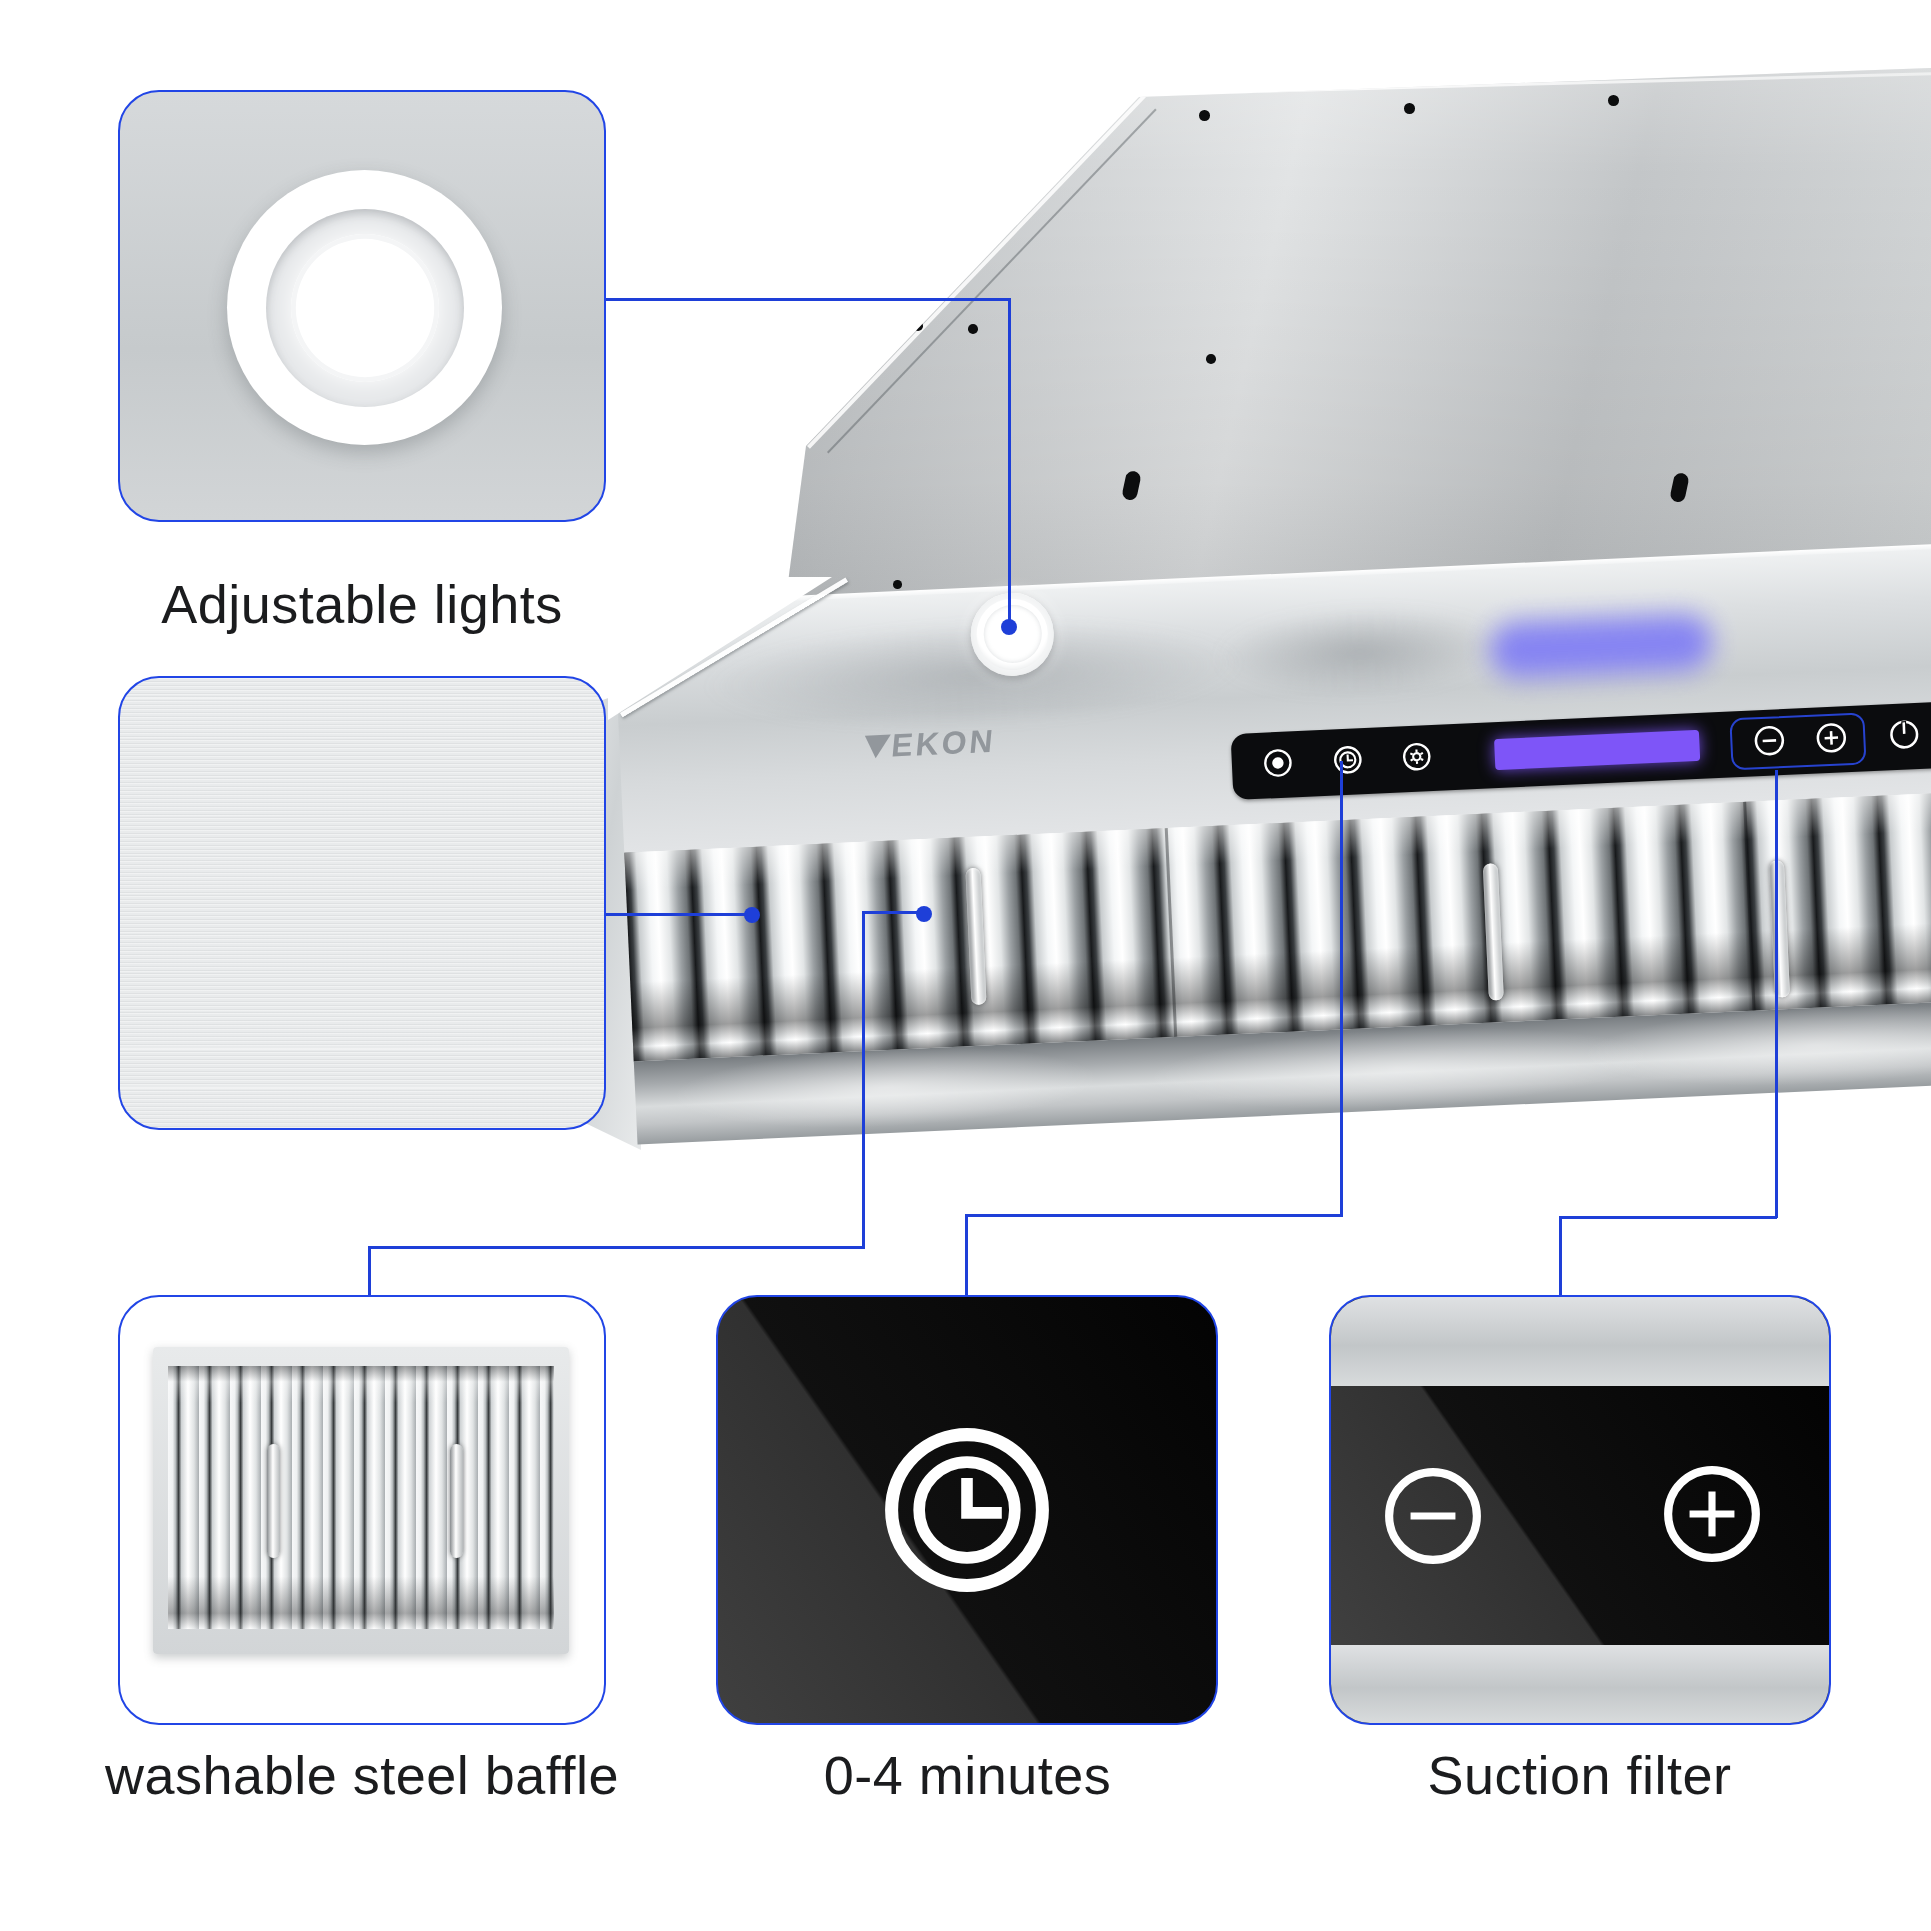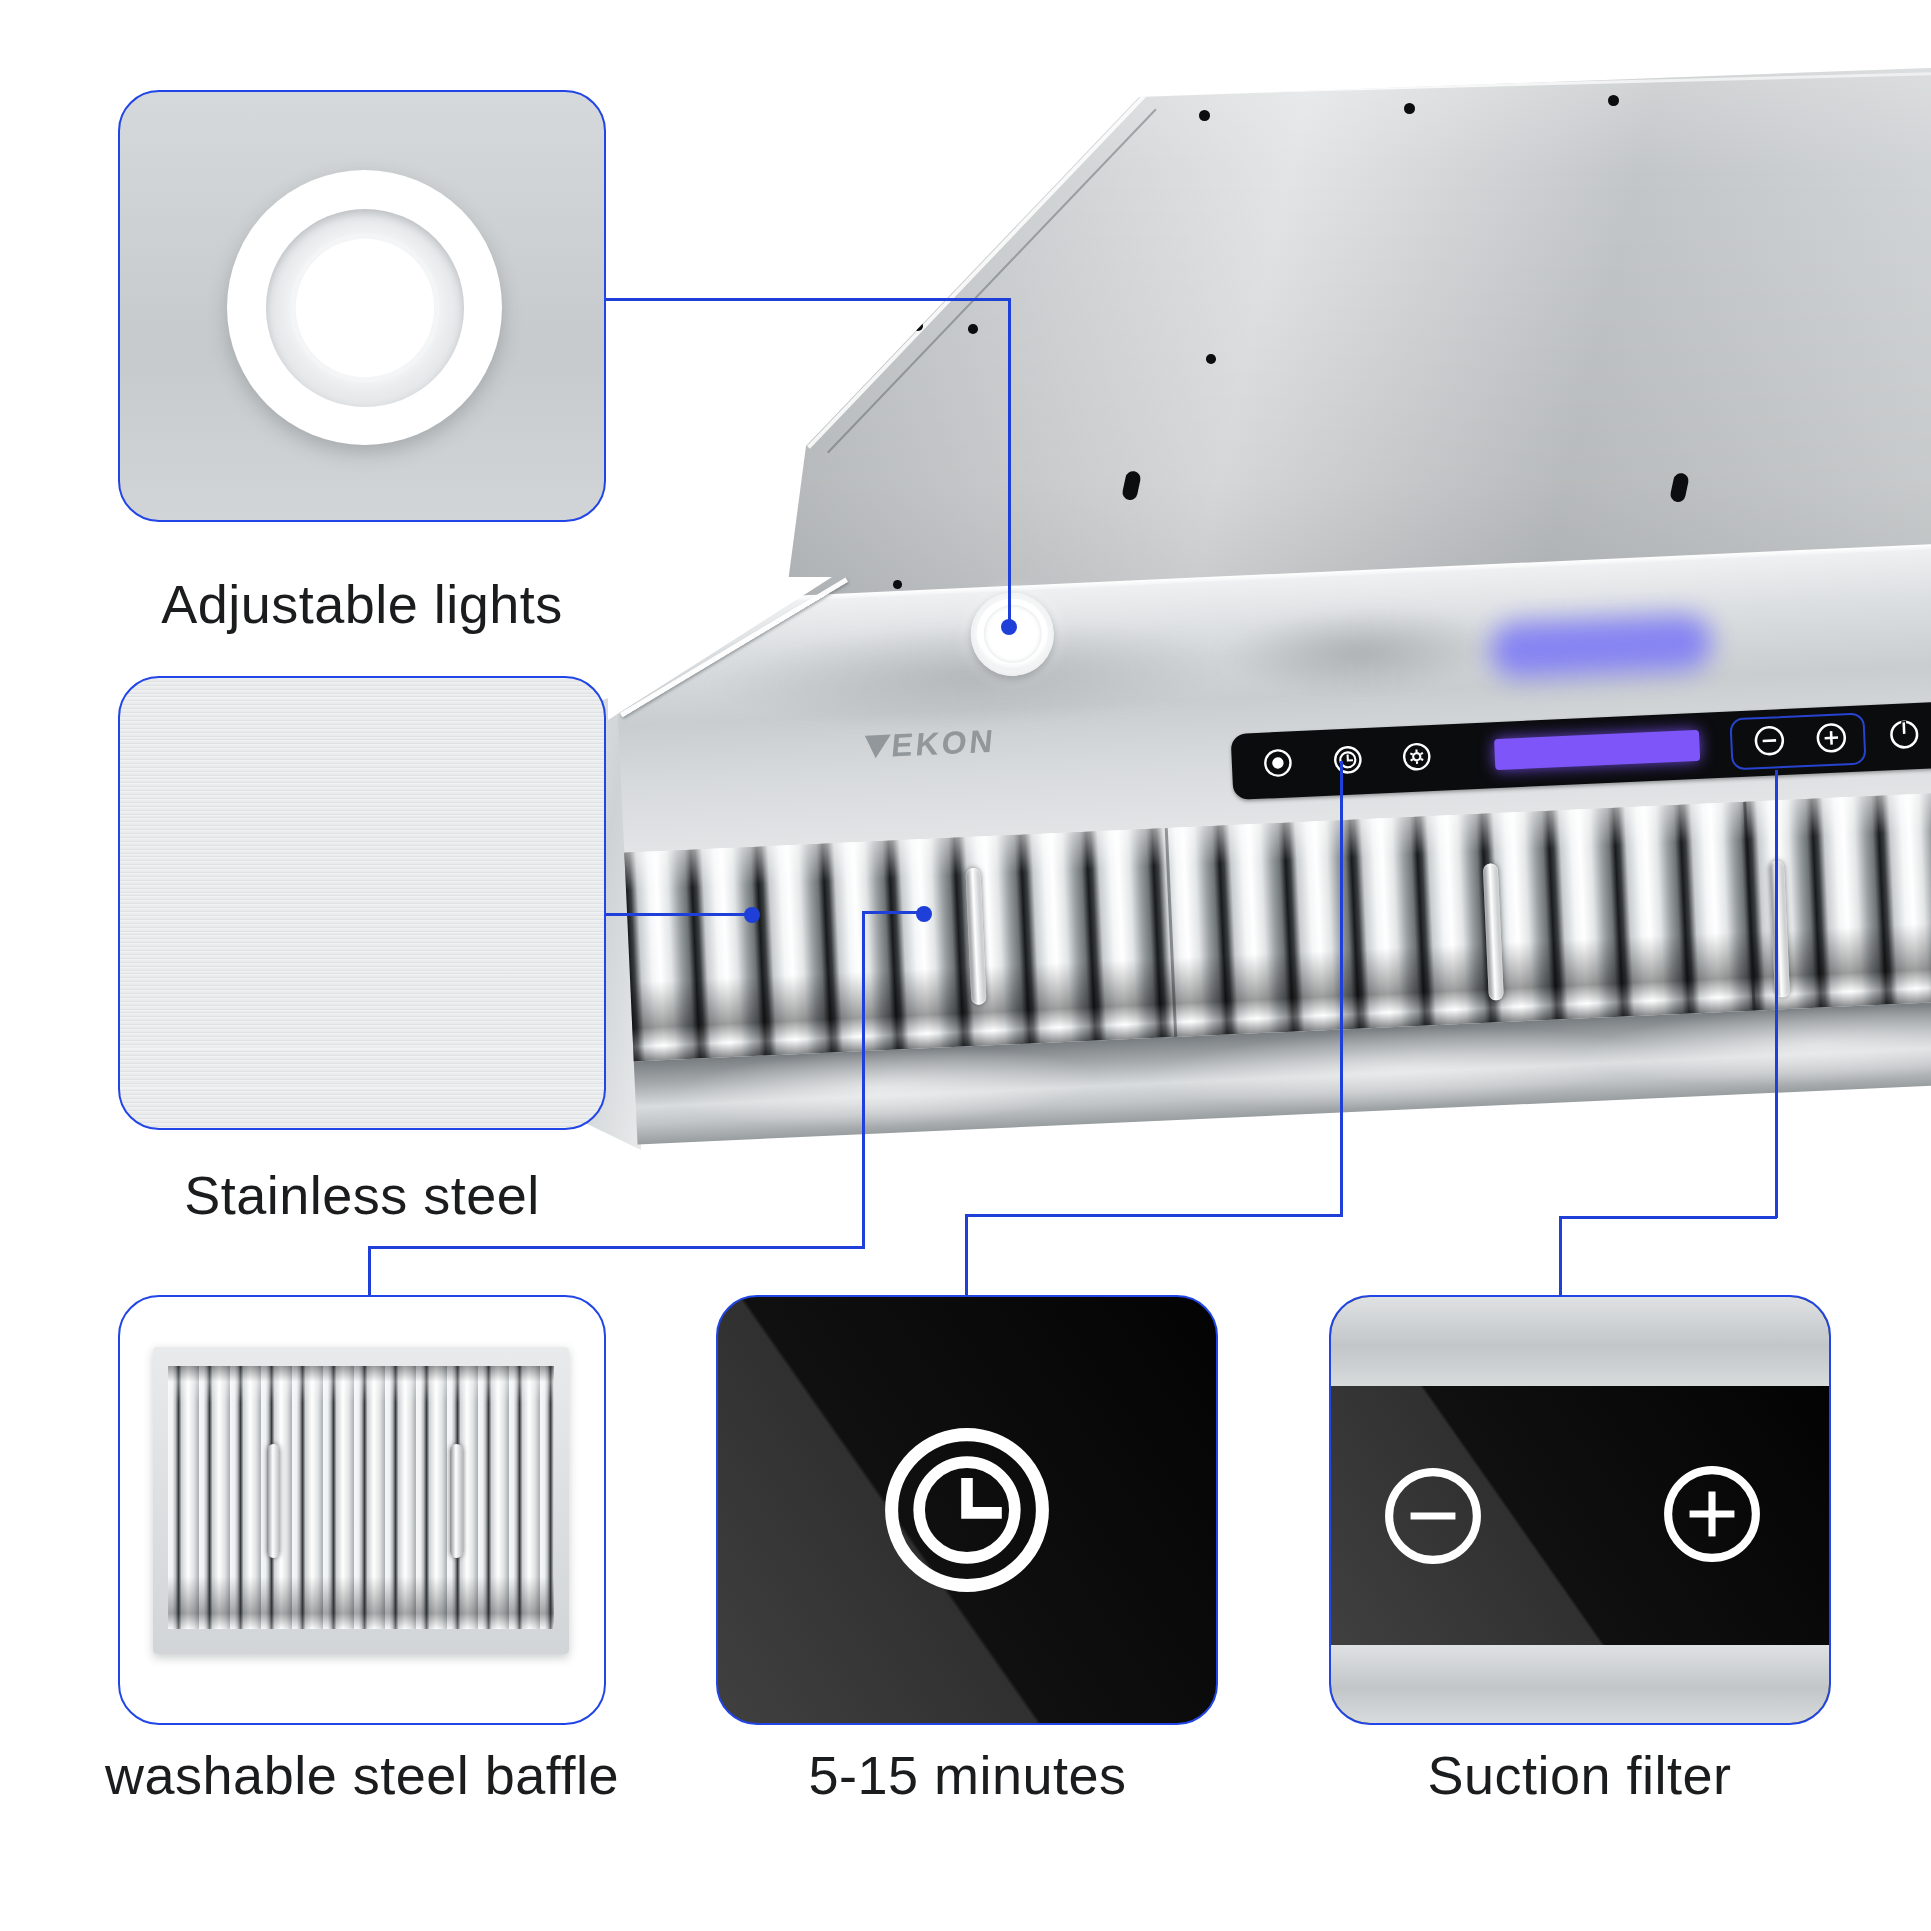--- a/index.html
+++ b/index.html
@@ -262,21 +262,20 @@
        background-color:#cfd3d5;background-image:linear-gradient(180deg,#d6d9db,#c6cacc 60%,#d2d5d7);">
     <div class="lightring">
       <div class="mid"></div>
       <div class="inner"></div>
     </div>
   </div>
   <div class="co-label" style="left:118px;top:572px;width:488px;">Adjustable lights</div>
 
   <div class="callout brushed-fine" style="left:118px;top:676px;width:488px;height:454px;
        background-color:#e9ebec;background-image:linear-gradient(180deg,#eef0f1,#e2e5e6 55%,#ecemee);"></div>
-  <div class="co-label" style="left:118px;top:1163px;width:488px;">Stainless steel</div>
 
   <div class="callout" style="left:118px;top:1295px;width:488px;height:430px;background:#ffffff;">
     <div class="filtergfx">
       <div class="slats"></div>
       <div class="fshade"></div>
       <div class="fhandle" style="left:114px;"></div>
       <div class="fhandle" style="left:297px;"></div>
     </div>
   </div>
   <div class="co-label" style="left:87px;top:1743px;width:550px;">
@@ -284,21 +283,21 @@
   </div>
 
   <div class="callout blackpanel" style="left:716px;top:1295px;width:502px;height:430px;">
     <svg style="position:absolute;left:50%;top:50%;transform:translate(-50%,-50%);" width="174" height="174" viewBox="0 0 120 120">
       <circle cx="60" cy="60" r="52" fill="none" stroke="#fff" stroke-width="9"></circle>
       <circle cx="60" cy="60" r="33" fill="none" stroke="#fff" stroke-width="8"></circle>
       <path d="M60 38 V62 H84" fill="none" stroke="#fff" stroke-width="8"></path>
     </svg>
   </div>
   <div class="co-label" style="left:726px;top:1743px;width:483px;">
-    <div>5-15 minutes</div>
+    <div>0-4 minutes</div>
   </div>
 
   <div class="callout" style="left:1329px;top:1295px;width:502px;height:430px;background:#0a0a0a;">
     <div class="steelstrip brushed-fine" style="top:0;height:89px;"></div>
     <div class="blackpanel" style="position:absolute;left:0;top:89px;width:100%;height:263px;">
       <svg style="position:absolute;left:51px;top:79px;" width="102" height="102" viewBox="0 0 100 100">
         <circle cx="50" cy="50" r="43" fill="none" stroke="#fff" stroke-width="8"></circle>
         <line x1="28" y1="50" x2="72" y2="50" stroke="#fff" stroke-width="7"></line>
       </svg>
       <svg style="position:absolute;left:330px;top:77px;" width="102" height="102" viewBox="0 0 100 100">

